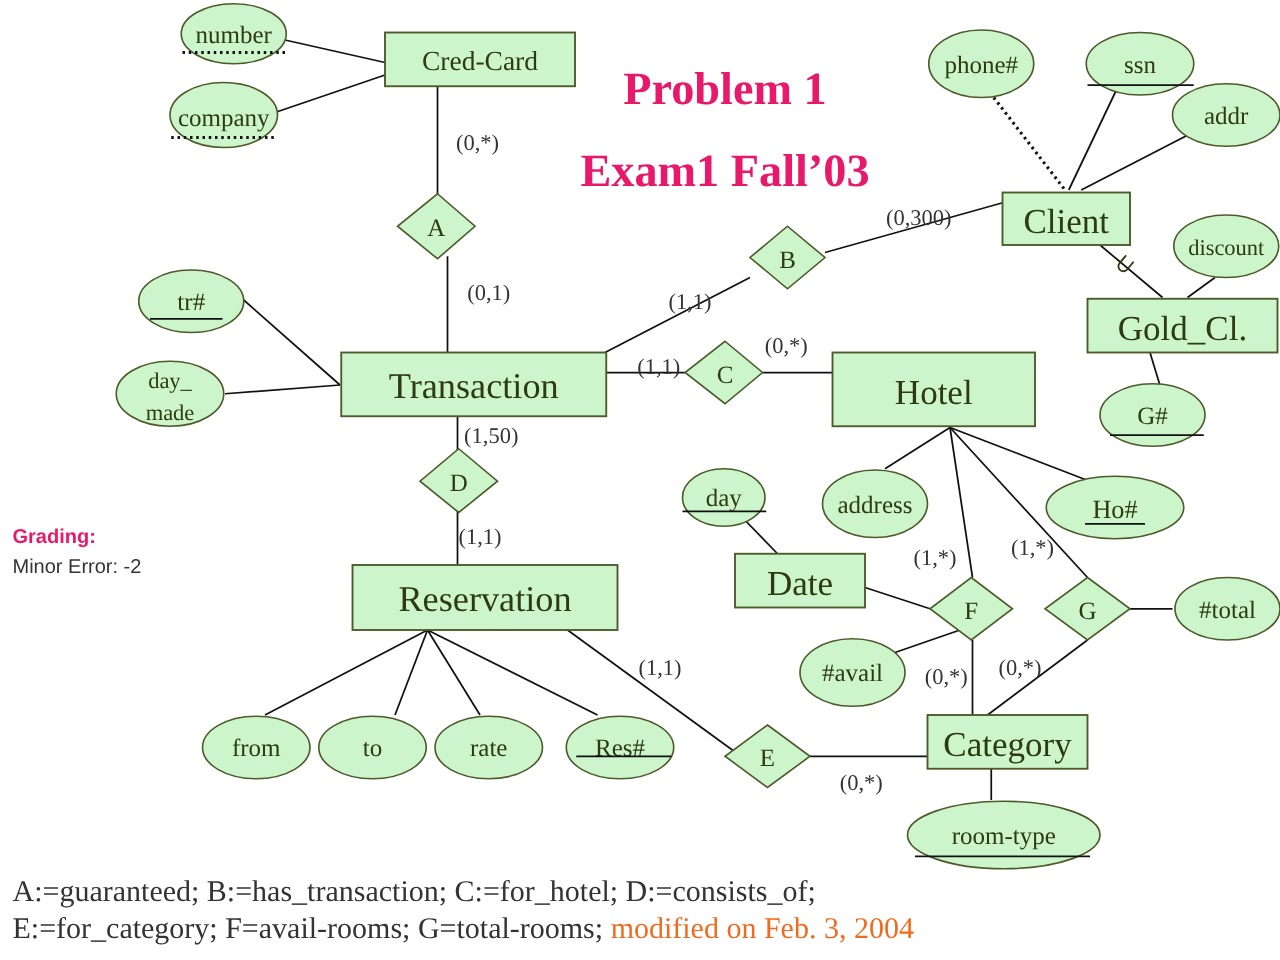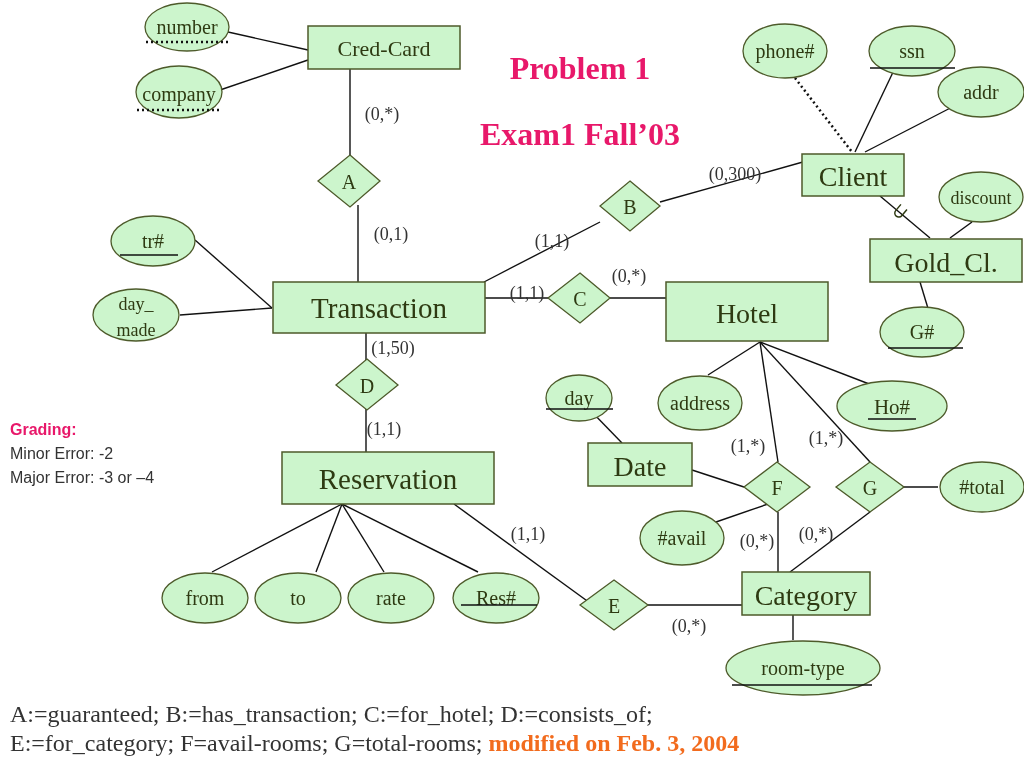--- a/index.html
+++ b/index.html
@@ -8,25 +8,25 @@
   svg#diagram { position:absolute; left:0; top:0; }
   .ent rect { fill:#ccf5cc; stroke:#4d5a2a; stroke-width:1.5; }
   .attr ellipse { fill:#ccf5cc; stroke:#4d5a2a; stroke-width:1.3; }
   .rel polygon { fill:#ccf5cc; stroke:#4d5a2a; stroke-width:1.3; }
   .lbl { fill:#2e3a12; font-family:"Liberation Serif", serif; text-anchor:middle; }
   .card { fill:#333; font-family:"Liberation Serif", serif; font-size:18px; text-anchor:middle; }
   .edge { stroke:#111; stroke-width:1.4; fill:none; }
   .key { stroke:#111; stroke-width:1.4; }
   .partial { stroke:#111; stroke-width:2.5; stroke-dasharray:2 3; }
   .title { position:absolute; left:440px; width:280px; text-align:center;
-           color:#e8186a; font-weight:bold; font-size:32px; font-family:"Liberation Serif", serif; }
+           color:#e8186a; font-weight:bold; font-size:37px; font-family:"Liberation Serif", serif; }
   .grading { position:absolute; left:10px; top:418px; font-size:16px; line-height:24px; color:#333; font-family:Liberation Sans, sans-serif; }
   .grading .gh { color:#e8186a; font-weight:bold; }
   .legend { position:absolute; left:10px; top:700px; font-size:24px; line-height:29px; color:#333; font-family:"Liberation Serif", serif; }
-  .legend .mod { color:#f26b1d; font-weight:bold;margin-top:21px; }
+  .legend .mod { color:#f26b1d; font-weight:normal;margin-top:21px; }
 </style>
 </head>
 <body>
 
 <div class="title" style="top:50px;">Problem 1</div>
 <div class="title" style="top:116px;">Exam1 Fall’03</div>
 
 <svg id="diagram" width="1024" height="768" viewBox="0 0 1024 768">
 
   <g>
@@ -230,19 +230,18 @@
   <text class="card" x="689" y="632">(0,*)</text>
   <text class="card" x="748" y="452">(1,*)</text>
   <text class="card" x="757" y="547">(0,*)</text>
   <text class="card" x="826" y="444">(1,*)</text>
   <text class="card" x="816" y="540">(0,*)</text>
 </svg>
 
 <div class="grading">
   <div class="gh">Grading:</div>
   <div>Minor Error: -2</div>
-  <div>Major Error: -3 or –4</div>
 </div>
 
 <div class="legend">
   <div>A:=guaranteed; B:=has_transaction; C:=for_hotel; D:=consists_of;</div>
   <div><span style="white-space: pre;">E:=for_category; F=avail-rooms; G=total-rooms; </span><span class="mod">modified on Feb. 3, 2004</span></div>
 </div>
 
 </body></html>

